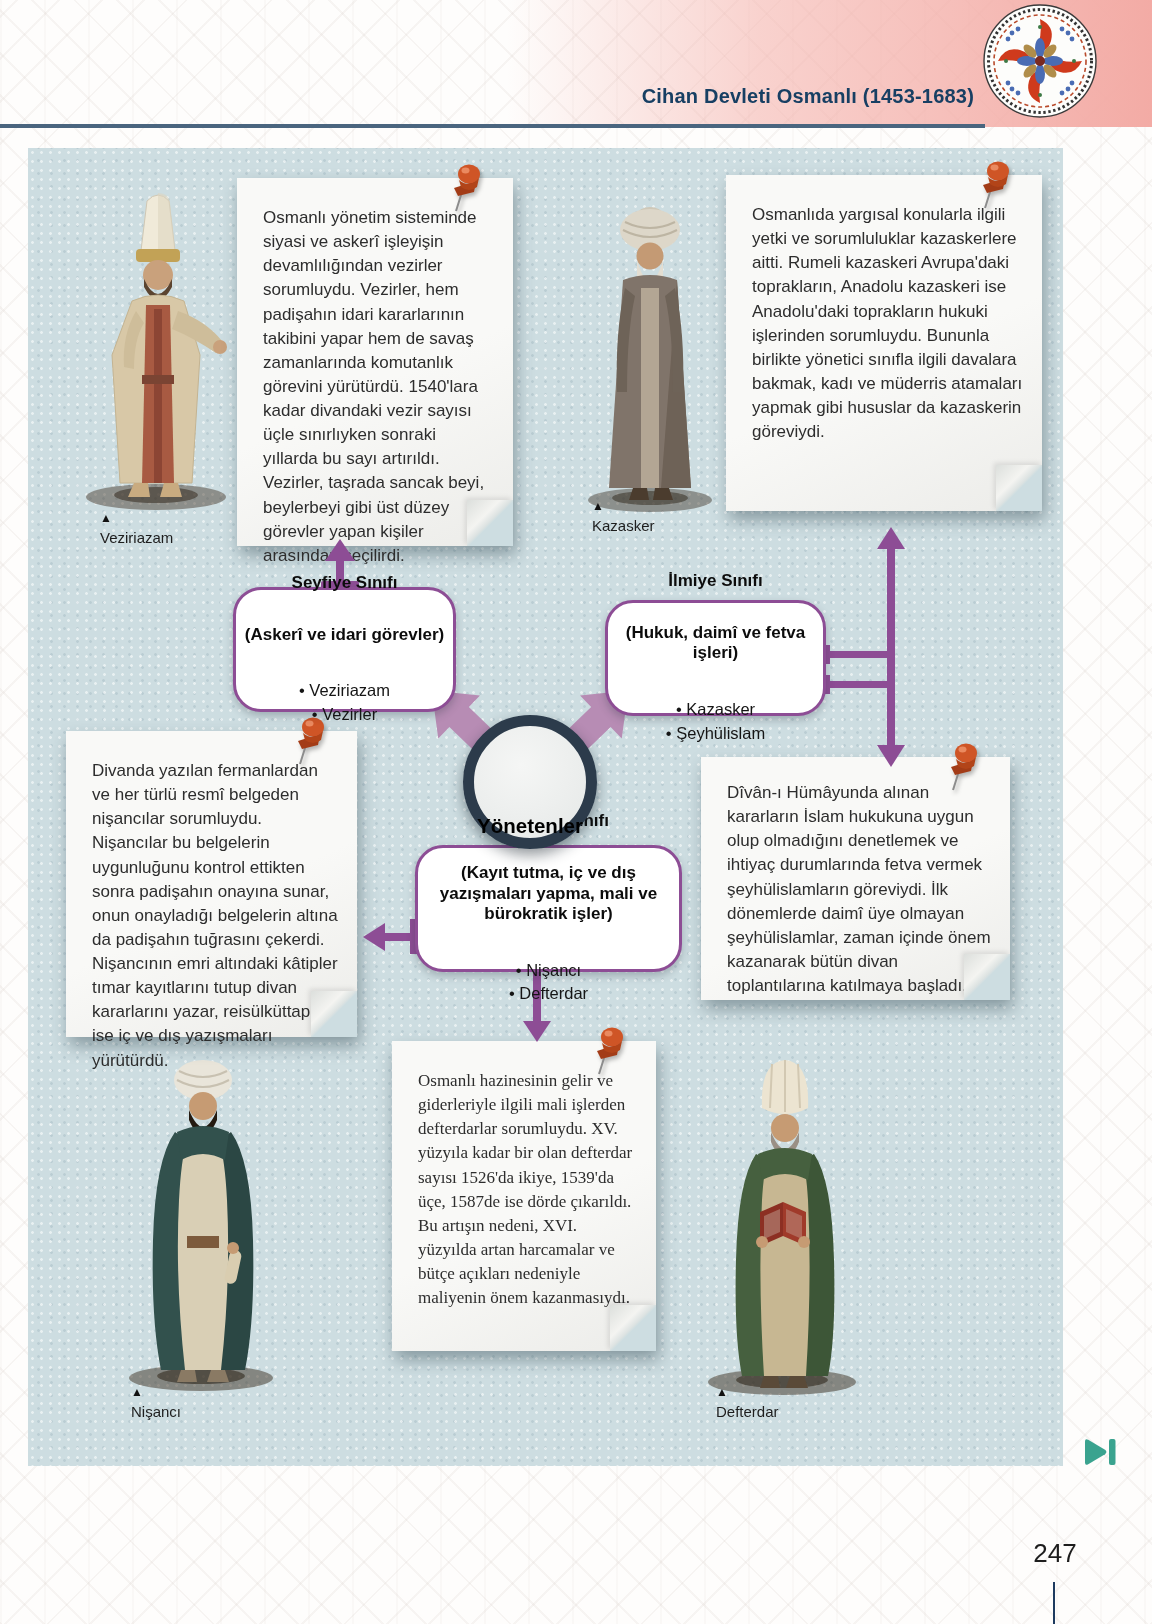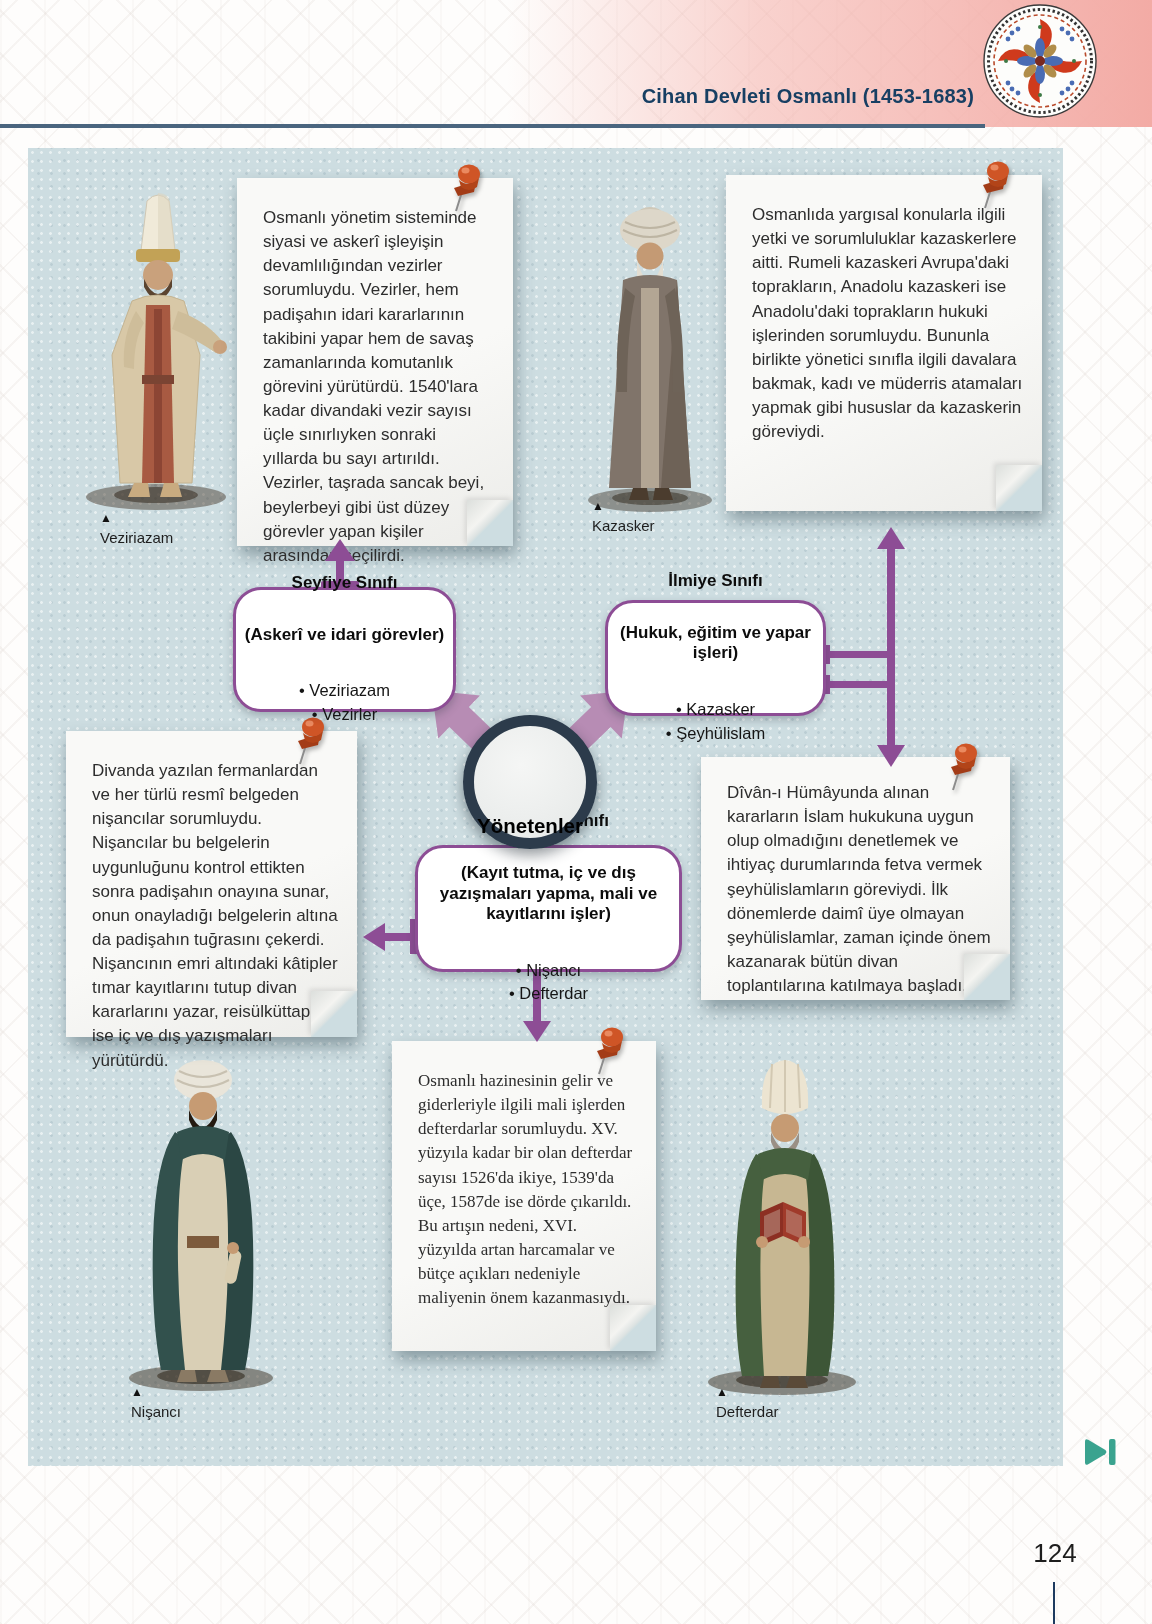--- a/index.html
+++ b/index.html
@@ -157,30 +157,30 @@
       <div class="class-title">Seyfiye Sınıfı</div>
       <div class="class-sub">(Askerî ve idari görevler)</div>
       <ul class="class-items">
         <li>Veziriazam</li>
         <li>Vezirler</li>
       </ul>
     </div>
 
     <div class="class-box" style="left:577px;top:452px;width:221px;height:116px;">
       <div class="class-title">İlmiye Sınıfı</div>
-      <div class="class-sub">(Hukuk, eğitim ve yapar işleri)</div>
+      <div class="class-sub">(Hukuk, daimî ve fetva işleri)</div>
       <ul class="class-items">
         <li>Kazasker</li>
         <li>Şeyhülislam</li>
       </ul>
     </div>
 
     <div class="class-box" style="left:387px;top:697px;width:267px;height:127px;">
       <div class="class-title">Kalemiye Sınıfı</div>
-      <div class="class-sub">(Kayıt tutma, iç ve dış yazışmaları yapma, mali ve kayıtlarını işler)</div>
+      <div class="class-sub">(Kayıt tutma, iç ve dış yazışmaları yapma, mali ve bürokratik işler)</div>
       <ul class="class-items">
         <li>Nişancı</li>
         <li>Defterdar</li>
       </ul>
     </div>
 
     <div class="note" style="left:209px;top:30px;width:276px;height:368px;">
       <svg class="pin" viewBox="0 0 44 52">
         <line x1="19" y1="31" x2="13" y2="50" stroke="#8c8c8c" stroke-width="2"></line>
         <path d="M11 27 L33 20 L31 31 L15 35 Z" fill="#a33c17"></path>
@@ -329,16 +329,16 @@
       <span class="marker">▲</span>
       <span class="cap">Defterdar</span>
     </div>
 
   </div>
 
   <svg class="next-icon" viewBox="0 0 34 30">
     <path d="M2 4.5 Q2 1 5.2 2.8 L22 12.8 Q24.8 15 22 17.2 L5.2 27.2 Q2 29 2 25.5 Z" fill="#3aa38f"></path>
     <rect x="26" y="2" width="6.5" height="26" rx="2" fill="#3aa38f"></rect>
   </svg>
-  <div class="page-number">124</div>
+  <div class="page-number">247</div>
   <div class="page-tick"></div>
 
 </div>
 
 </body></html>

